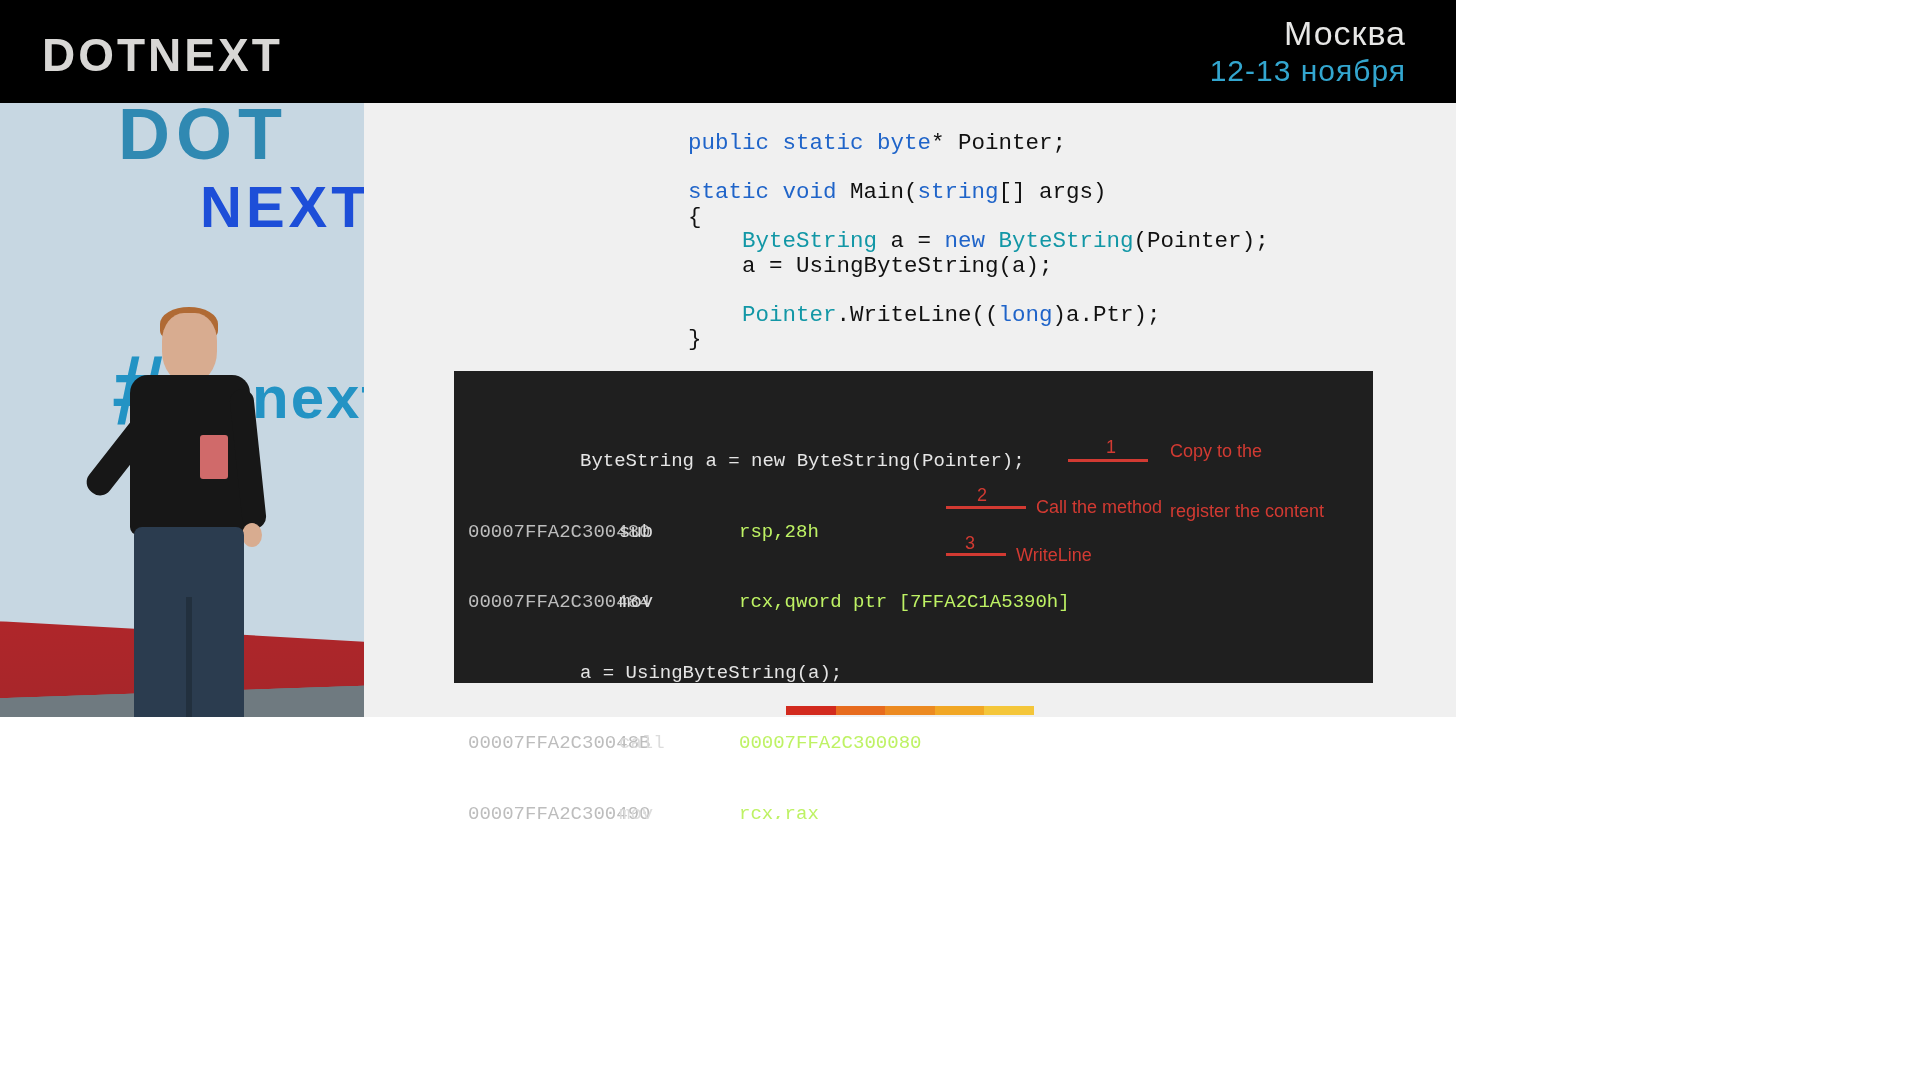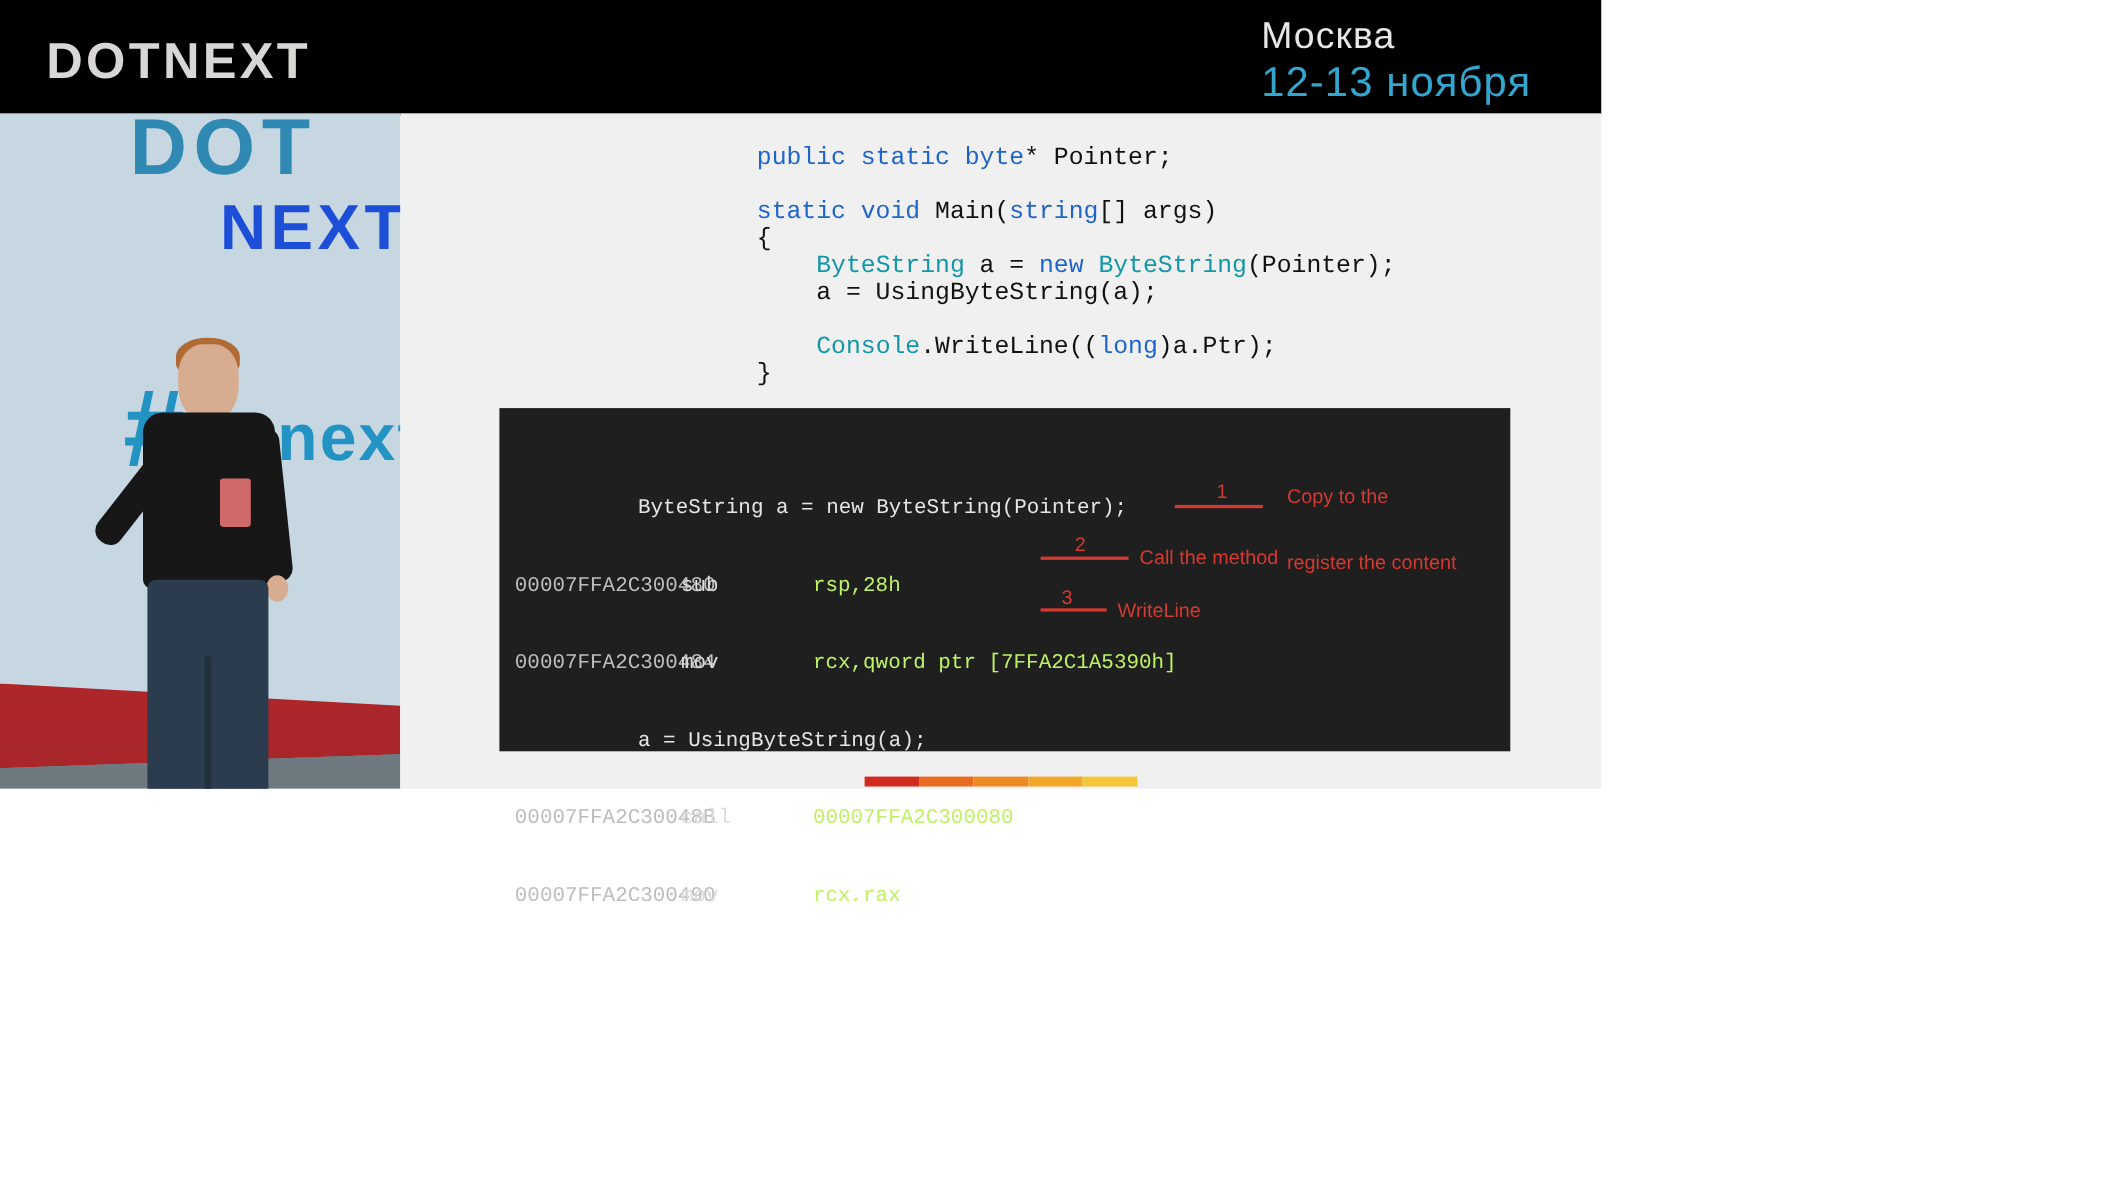--- a/index.html
+++ b/index.html
@@ -4,23 +4,23 @@
 <style>
   * { margin:0; padding:0; box-sizing:border-box; }
   body { background:#fff; font-family: Arial, Helvetica, sans-serif; width:1456px; }
   .frame { width:1456px; height:819px; background:#fff; position:relative; overflow:hidden; }
 
   
   .topbar { position:absolute; left:0; right:0; top:0; height:105px; background:#000; }
   .logo { color:#d8d7d5; font-weight:700; letter-spacing:3px;
           font-size:46px; position:absolute; left:42px; top:28px;
           font-family: "Arial Black", Arial, sans-serif; }
-  .topright { position:absolute; right:64px; top:14px; text-align:left; }
+  .topright { position:absolute; right:50px; top:14px; text-align:right; }
   .city { color:#e7e7e6; font-size:34px; font-weight:500; letter-spacing:1px; }
-  .date { color:#33a6cf; font-size:38px; font-weight:500; letter-spacing:1px; margin-top:1px; }
+  .date { color:#33a6cf; font-size:30px; font-weight:500; letter-spacing:1px; margin-top:1px; }
 
   
   .video { position:absolute; left:0; top:103px; width:364px; height:614px;
            background:#c7d7e2; overflow:hidden; }
   .wall-dot { position:absolute; left:118px; top:-10px; color:#3089b2; font-size:72px; font-weight:800;
               letter-spacing:6px; font-family:"Arial Black",Arial,sans-serif; }
   .wall-next { position:absolute; left:200px; top:70px; color:#1d4ed8; font-size:58px; font-weight:800;
                letter-spacing:4px; font-family:"Arial Black",Arial,sans-serif; }
   .wall-hash { position:absolute; left:112px; top:230px; color:#2393c4; font-size:100px; font-weight:800; }
   .wall-tnext { position:absolute; left:230px; top:260px; color:#2393c4; font-size:60px; font-weight:800;
@@ -117,21 +117,21 @@
 
   <div class="slide">
 
     <div class="code"><span class="kw">public static byte</span><span>* Pointer;</span>
 
 <span class="kw">static void</span><span> Main(</span><span class="kw">string</span><span>[] args)</span>
 <span>{</span>
 <span>    </span><span class="typ">ByteString</span><span> a = </span><span class="new">new</span><span class="typ"> ByteString</span><span>(Pointer);</span>
 <span>    a = UsingByteString(a);</span>
 
-<span>    </span><span class="typ">Console</span><span>.WriteLine((</span><span class="kw">long</span><span>)a.Ptr);</span>
+<span>    </span><span class="typ">Pointer</span><span>.WriteLine((</span><span class="kw">long</span><span>)a.Ptr);</span>
 <span>}</span></div>
 
     <div class="asm">
       <div class="asm-pre">
         <div style="padding-left:126px" class="src">ByteString a = new ByteString(Pointer);</div>
         <div class="asm-line"><span class="addr">00007FFA2C300480</span><span class="mn">sub</span><span class="ops">rsp,28h</span></div>
         <div class="asm-line"><span class="addr">00007FFA2C300484</span><span class="mn">mov</span><span class="ops">rcx,qword ptr [7FFA2C1A5390h]</span></div>
         <div style="padding-left:126px" class="src">a = UsingByteString(a);</div>
         <div class="asm-line"><span class="addr">00007FFA2C30048B</span><span class="mn">call</span><span class="ops">00007FFA2C300080</span></div>
         <div class="asm-line"><span class="addr">00007FFA2C300490</span><span class="mn underline-blue">mov</span><span class="ops underline-blue">rcx,rax</span></div>

